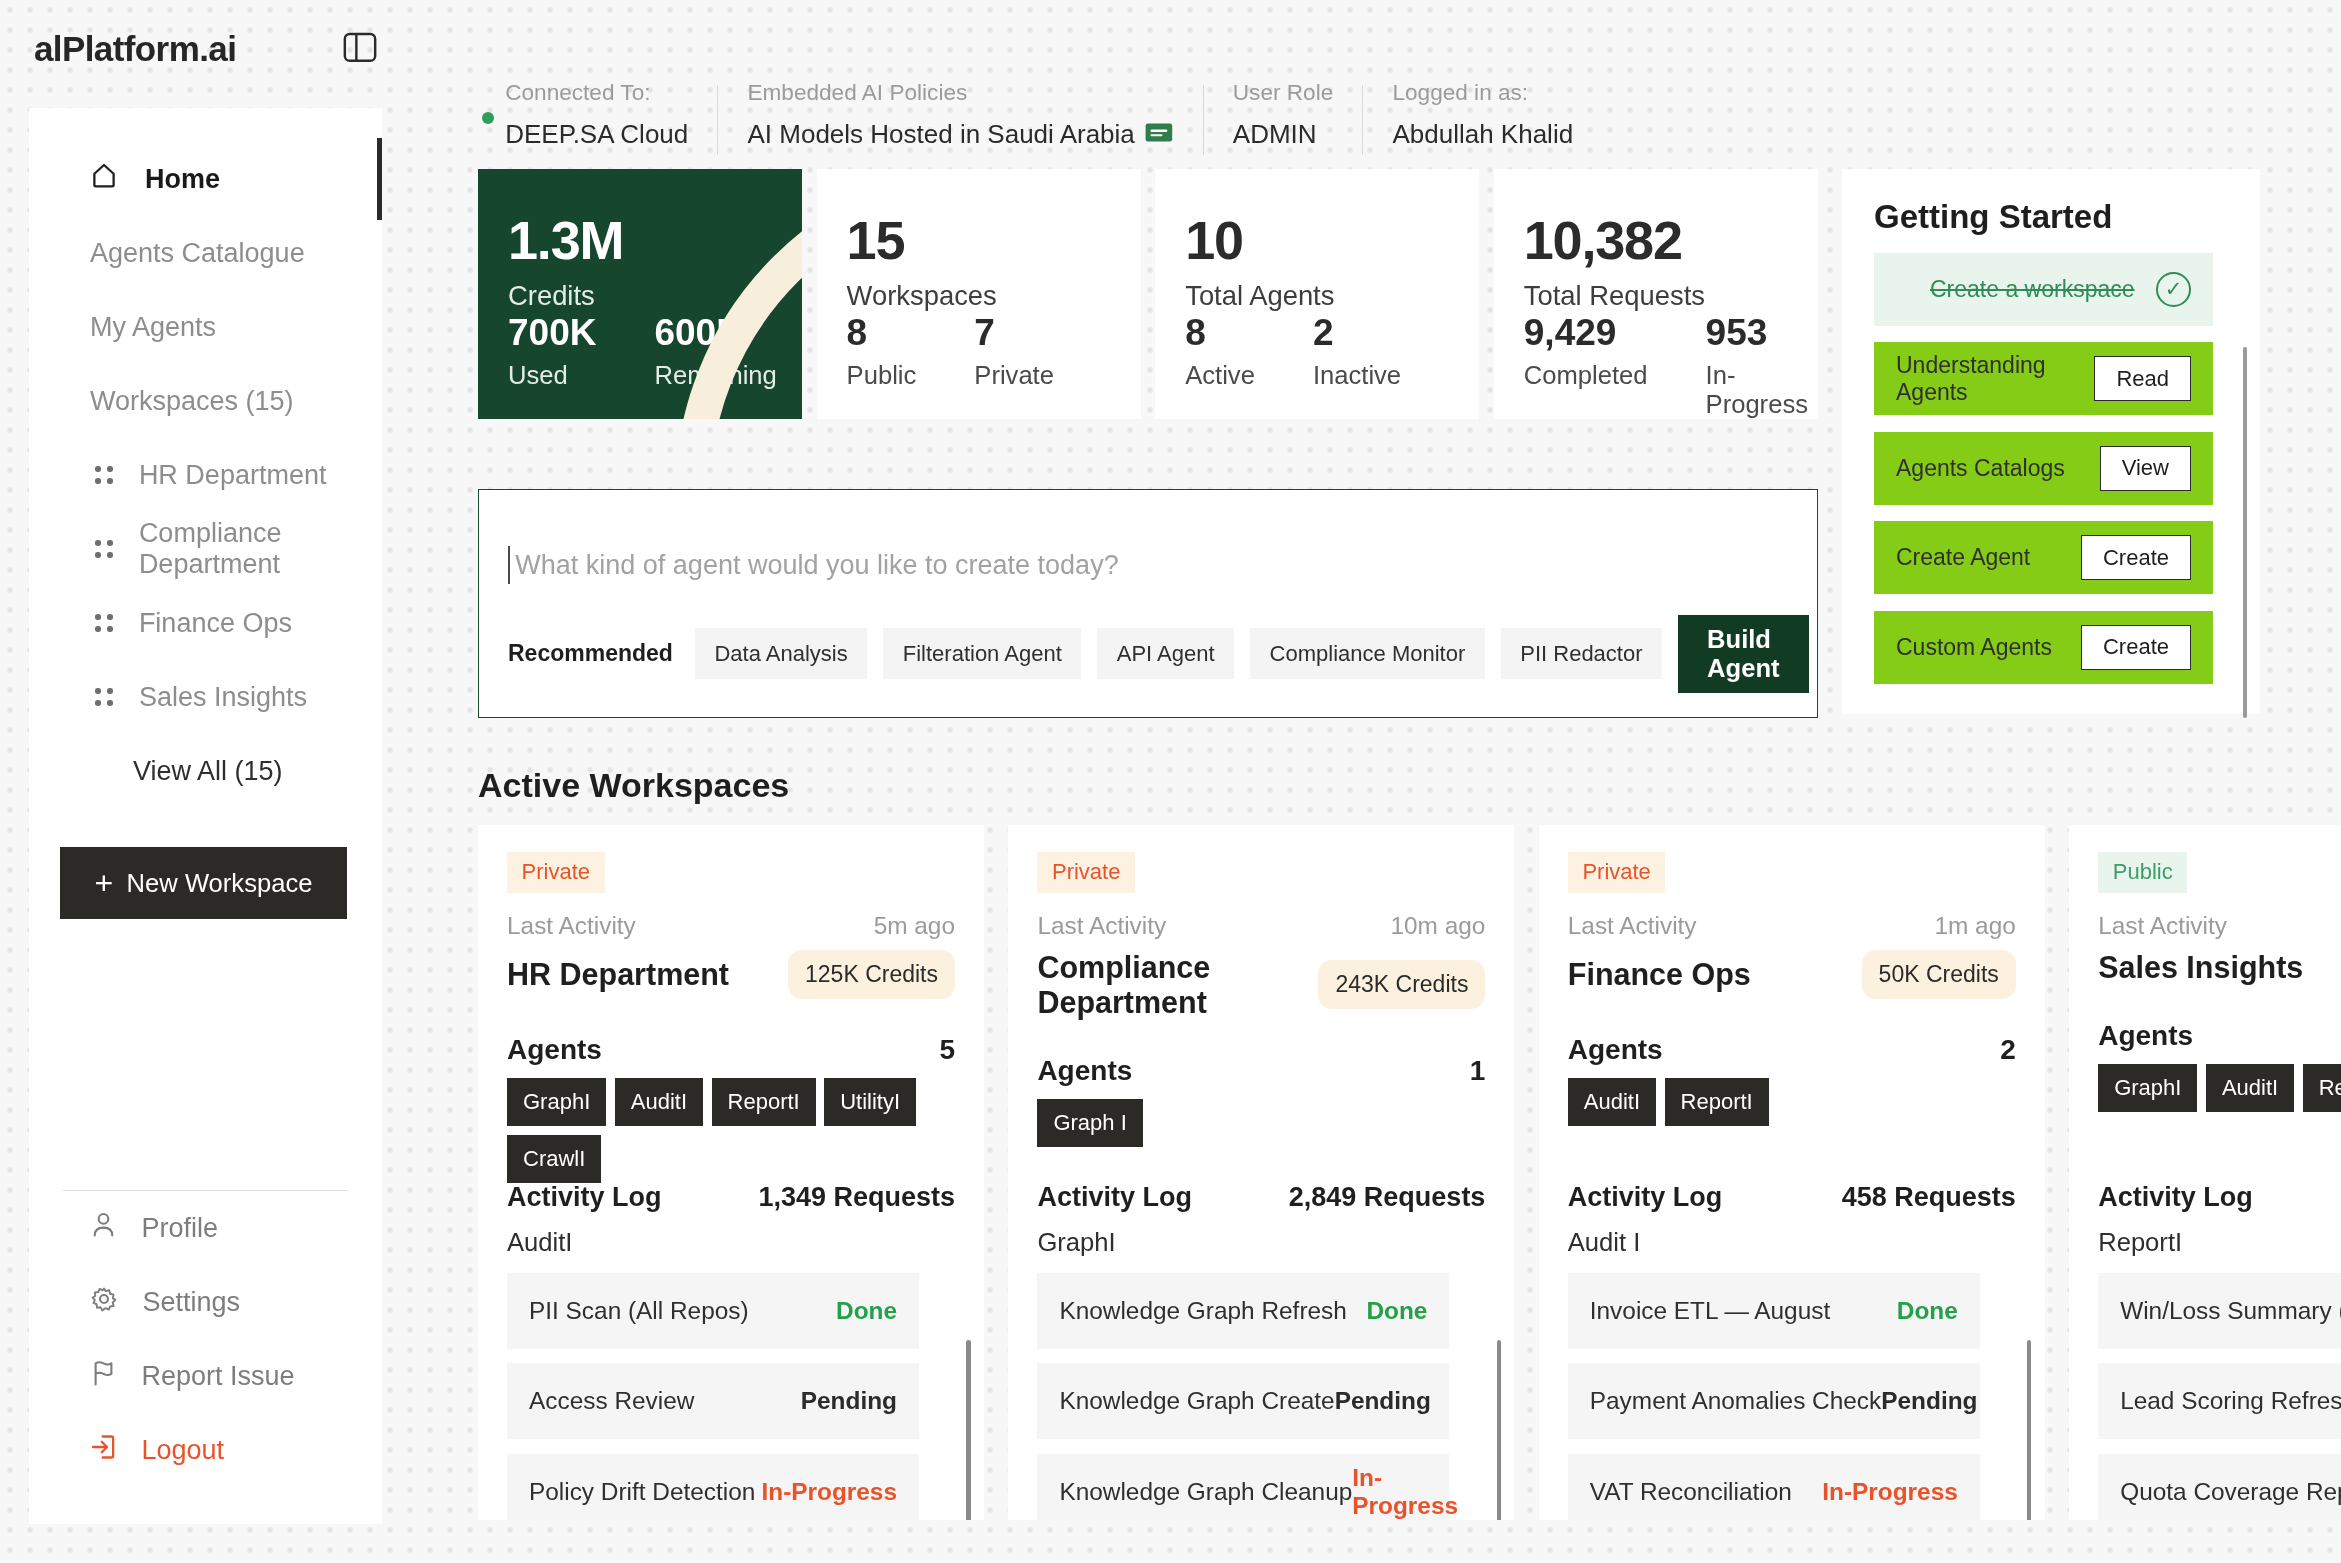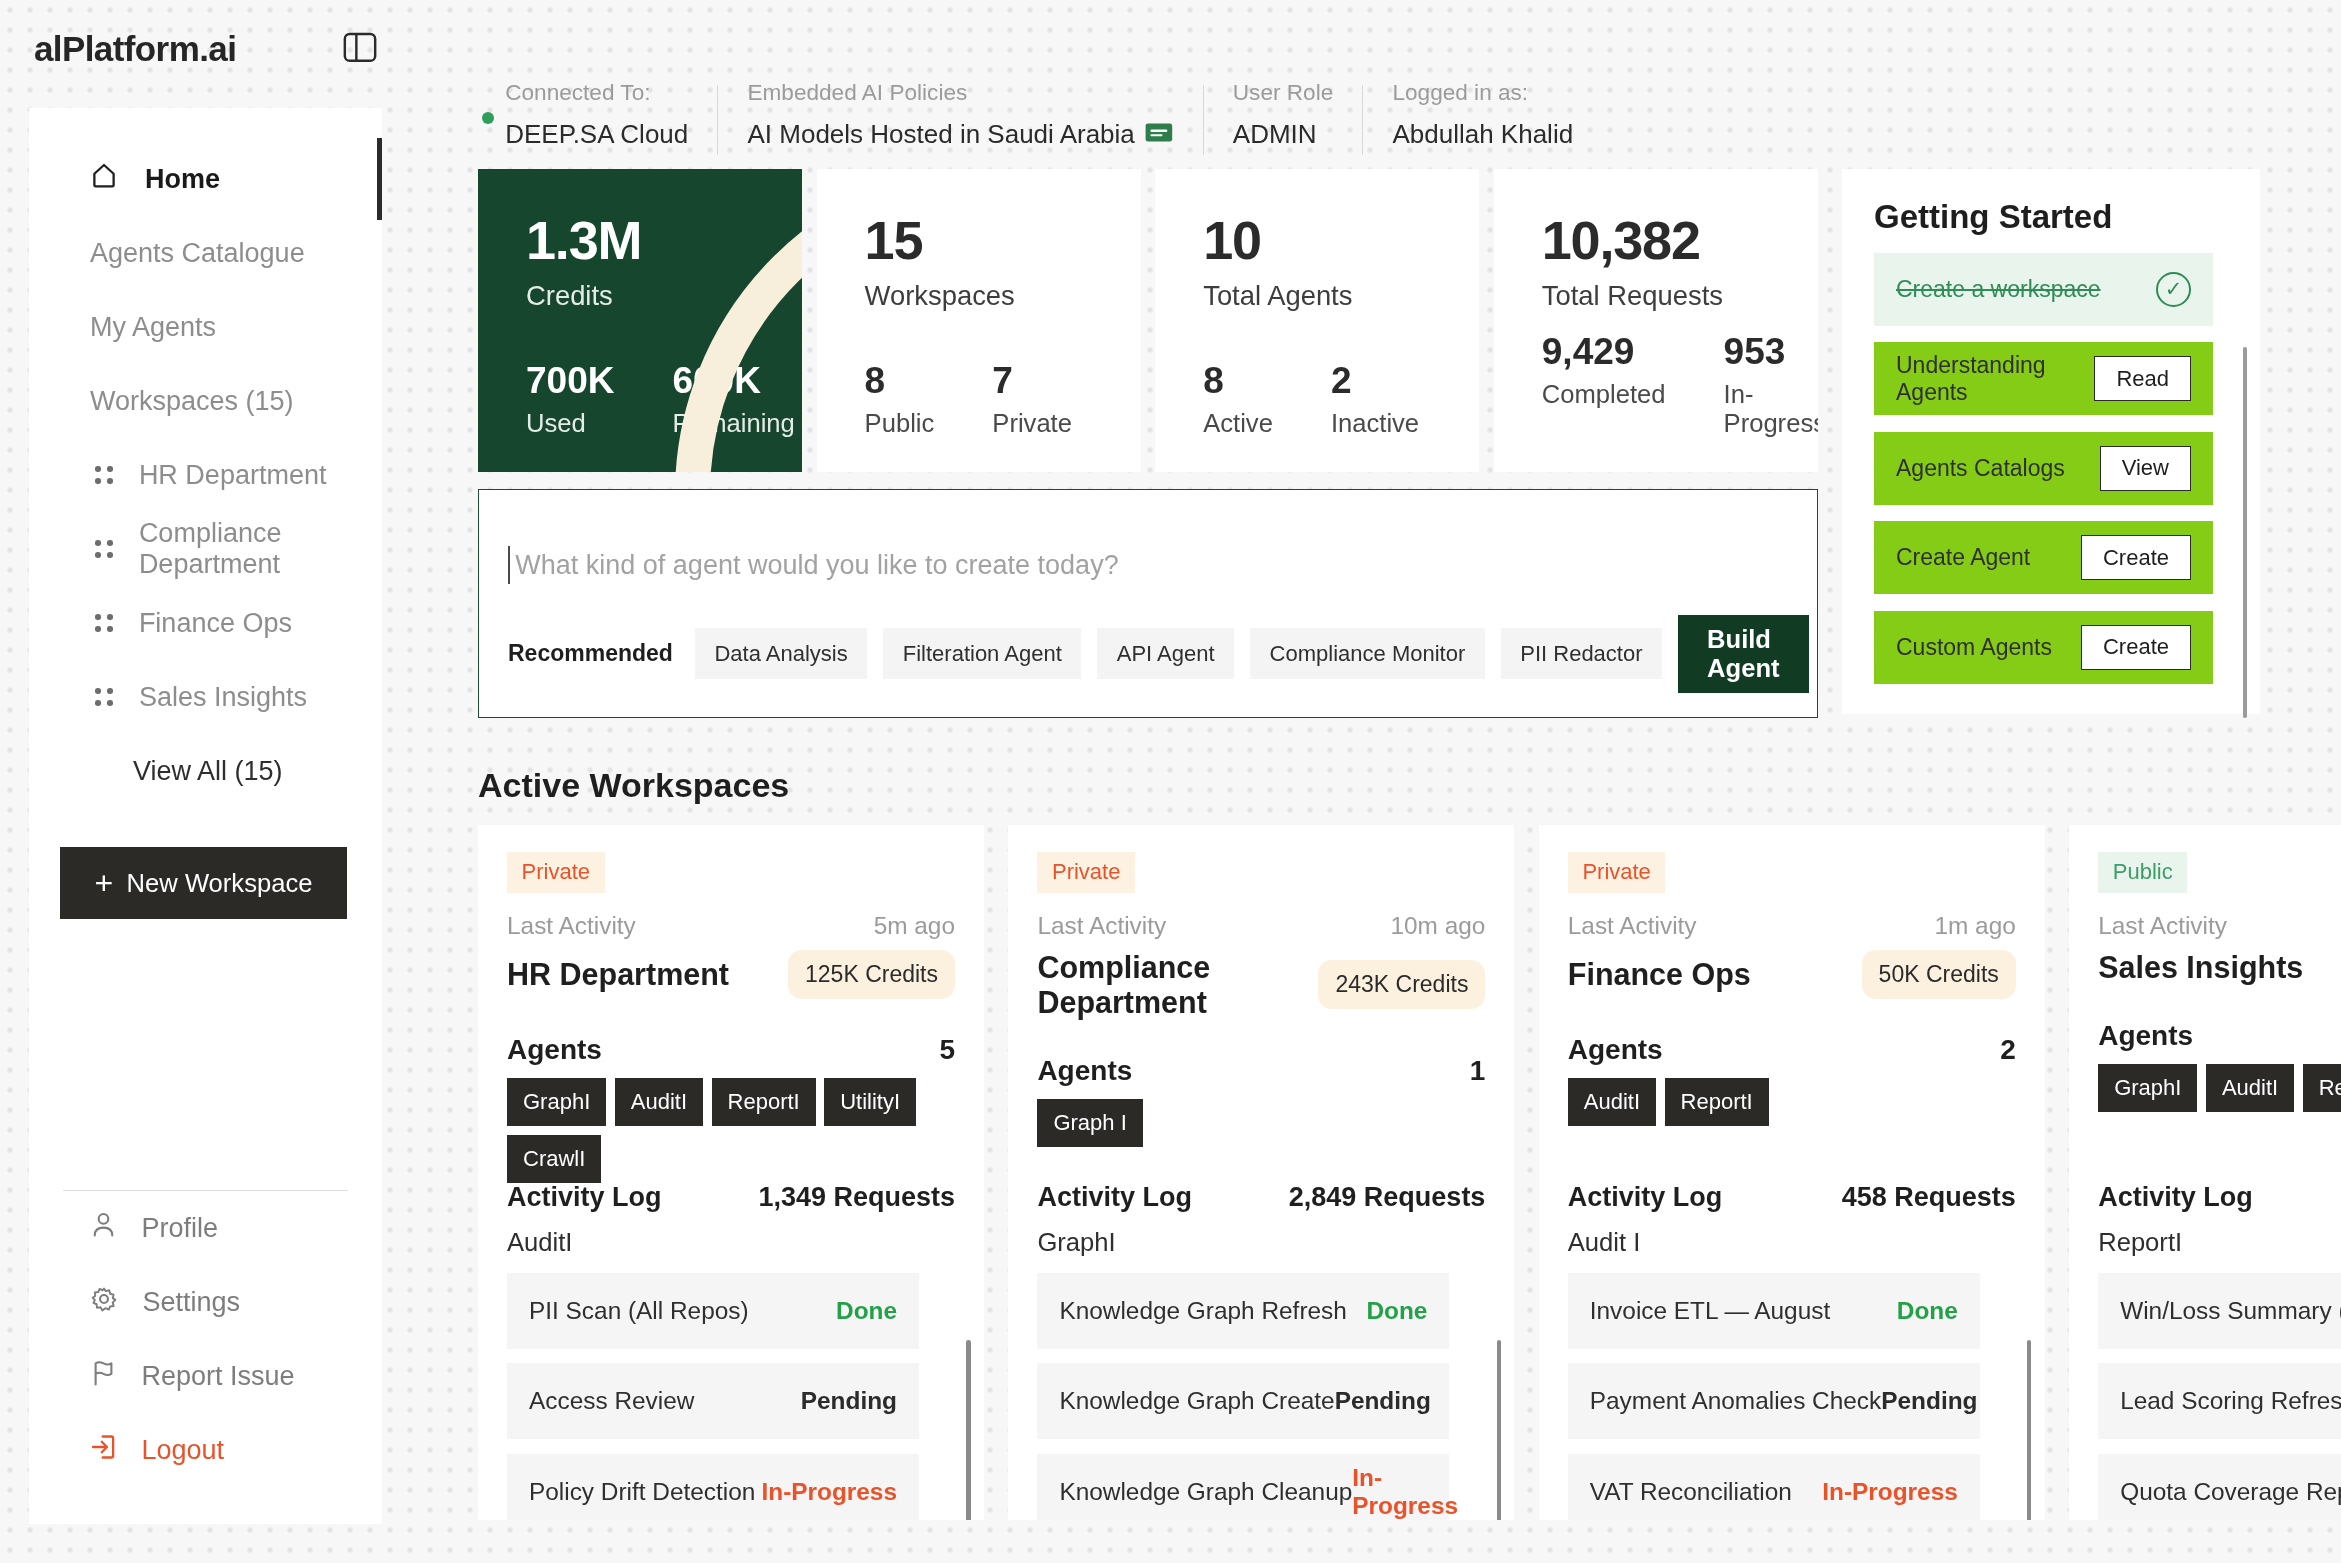--- a/index.html
+++ b/index.html
@@ -36,37 +36,37 @@
   
   .infobar { position:absolute; left:482px; top:80px; display:flex; gap:29px; align-items:flex-start; }
   .info-group { display:flex; gap:11px; }
   .info-dot { width:12.2px; height:12.2px; border-radius:50%; background:#2e9e5b; margin-top:32px; }
   .info-label { font-size:22.6px; color:#9b9b9b; }
   .info-value { font-size:26px; color:#2b2b2b; margin-top:13.4px; display:flex; align-items:center; gap:9.8px; }
   .v-div { width:1.2px; height:70px; background:#d9d9d9; margin-top:4.9px; }
 
   
   .stats { position:absolute; left:478px; top:169px; display:flex; gap:14.6px; }
-  .stat-card { width:324px; height:303px; background:#fff; padding:40px 34px 34px 48px; display:flex; flex-direction:column; position:relative; overflow:hidden; }
+  .stat-card { width:324px; height:250px; background:#fff; padding:40px 34px 34px 30px; display:flex; flex-direction:column; position:relative; overflow:hidden; }
   .stat-card .big { font-size:54px; font-weight:700; color:#2b2b2b; letter-spacing:-1.2px; }
   .stat-card .lbl { font-size:27.4px; color:#3d3d3d; margin-top:8.5px; }
   .subs { display:flex; gap:58px; margin-top:auto; }
   .sub .v { font-size:37px; font-weight:700; color:#2b2b2b; }
   .sub .l { font-size:25.6px; color:#4a4a4a; margin-top:7.3px; }
   .stat-card.green { background:#17462e; }
   .stat-card.green .big, .stat-card.green .sub .v { color:#fff; }
   .stat-card.green .lbl, .stat-card.green .sub .l { color:#e4ece6; }
   .arc { position:absolute; width:670px; height:670px; border-radius:50%; border:35px solid #f7eedb; left:197px; top:-10.4px; }
 
   
   .getting-started { left:1842px; top:169px; width:418px; height:545px; padding:29px 32px; }
   .gs-title { font-size:33px; font-weight:600; color:#1e1e1e; }
   .gs-item { width:339px; height:73px; background:#84cc16; display:flex; align-items:center; justify-content:space-between; padding:0 22px; margin-top:16.5px; }
   .gs-item.done { background:#e9f4ed; }
-  .gs-done-label { font-size:23px; color:#2f8c57; text-decoration:line-through; }
+  .gs-done-label { font-size:23px; color:#2f8c57; text-decoration:line-through;margin-left:34px; }
   .gs-label { font-size:23px; color:#2f2f2f; }
   .gs-btn { border:1.8px solid #2b2b2b; background:#fff; font-size:22px; color:#1e1e1e; padding:8.5px 21px; cursor:pointer; }
   .check-circle { width:35px; height:35px; border:2.4px solid #2f8c57; border-radius:50%; color:#2f8c57; font-size:21px; display:flex; align-items:center; justify-content:center; }
   .gs-scroll { position:absolute; right:13.4px; top:178px; width:3.7px; height:371px; background:#9b9b9b; border-radius:1.8px; }
 
   
   .prompt { position:absolute; left:478px; top:489px; width:1340px; height:229px; background:#fff; border:1.8px solid #1c4a30; padding:56px 29px 24.4px 29px; }
   .caret { display:inline-block; width:2.4px; height:38px; background:#4a4a4a; vertical-align:middle; margin-right:4.9px; }
   .placeholder { font-size:27px; color:#a2a2a2; vertical-align:middle; }
   .prompt-bottom { position:absolute; left:29px; right:29px; bottom:24.4px; display:flex; align-items:center; gap:16px; }

